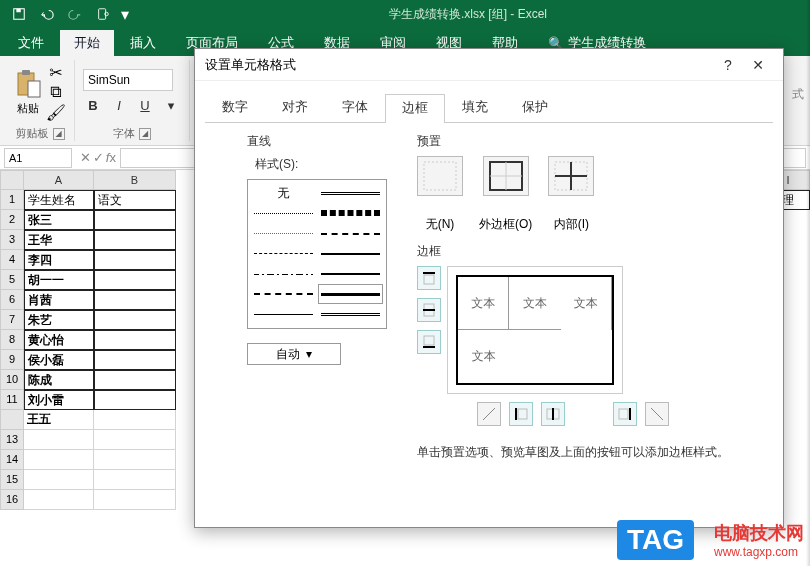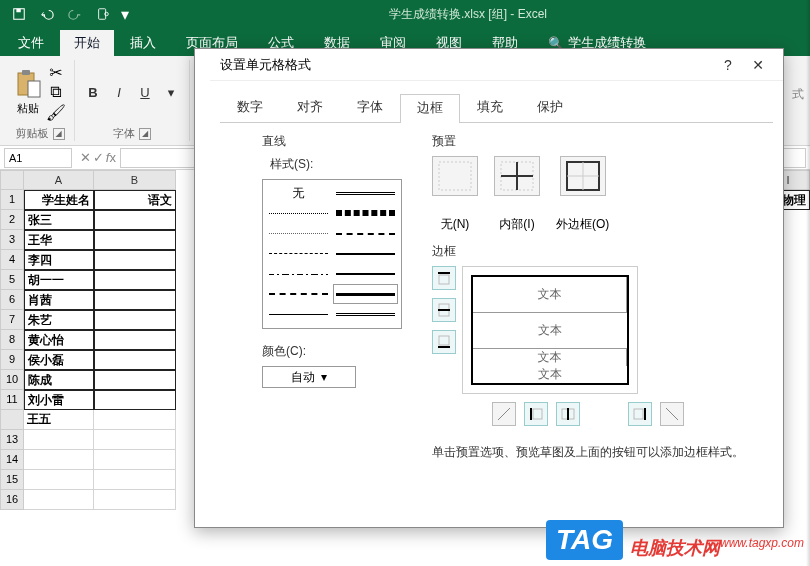--- a/index.html
+++ b/index.html
@@ -36,27 +36,27 @@
 .fx-bar { flex: 1; height: 20px; border: 1px solid #ccc; margin-right: 4px; }
 
 .sheet { position: relative; background: #fff; }
 .col-headers { display: flex; height: 20px; }
 .selall { width: 24px; height: 20px; border: 1px solid #ccc; background: #e6e6e6; }
 .colh { height: 20px; border: 1px solid #ccc; border-left: none; background: #e6e6e6; text-align: center; font-size: 11px; line-height: 18px; color: #333; }
 .colA { width: 70px; } .colB { width: 82px; } .colI { width: 44px; }
 .row { display: flex; height: 20px; }
 .rowh { width: 24px; border: 1px solid #ccc; border-top: none; background: #e6e6e6; text-align: center; font-size: 11px; line-height: 18px; }
 .cell { border-right: 1px solid #d4d4d4; border-bottom: 1px solid #d4d4d4; font-size: 12px; padding: 0 3px; line-height: 18px; font-family: SimSun, serif; font-weight: bold; }
-.chead { text-align: right; font-weight: bold; }
+.chead { text-align: left; font-weight: normal; }
 .bthick { border: 1px solid #222 !important; }
 .miss-row .cell { border-bottom: 1px solid #d4d4d4; }
 
 .styles-area { position:absolute; right:6px; top:86px; font-size:12px; color:#888; writing-mode: horizontal-tb;}
 
-.dialog { position: absolute; left: 194px; top: 48px; width: 590px; height: 480px; background: #fff; border: 1px solid #888; box-shadow: 0 4px 16px rgba(0,0,0,.3); padding-left: 15px; }
+.dialog { position: absolute; left: 194px; top: 48px; width: 590px; height: 480px; background: #fff; border: 1px solid #888; box-shadow: 0 4px 16px rgba(0,0,0,.3); }
 .dlg-title { height: 32px; display: flex; align-items: center; padding: 0 10px; font-size: 13px; border-bottom: 1px solid #eee; }
 .dlg-title-text { flex: 1; }
 .dlg-close, .dlg-help { width: 30px; height: 30px; display: flex; align-items: center; justify-content: center; font-size: 14px; color: #333; }
 .dlg-tabs { display: flex; height: 30px; border-bottom: 1px solid #ccc; margin: 12px 10px 0; }
 .dlg-tab { padding: 4px 16px; font-size: 13px; color: #333; border: 1px solid transparent; border-bottom: none; cursor: pointer; }
 .dlg-tab.active { border-color: #ccc; background: #fff; position: relative; top: 1px; }
 .dlg-body { padding: 10px 16px; font-size: 12px; display: flex; gap: 20px; }
 .col-left { width: 150px; margin-left: 36px; }
 .col-right { flex: 1; }
 .section-label { font-size: 12px; color: #333; margin-bottom: 6px; }
@@ -69,32 +69,32 @@
 .color-select { width: 94px; height: 22px; border: 1px solid #999; background: #fff; font-size: 12px; display:flex; align-items:center; justify-content:center; gap:6px;}
 .presets { display: flex; gap: 16px; margin-bottom: 10px; }
 .preset { display: flex; flex-direction: column; align-items: center; gap: 20px; font-size: 12px; }
 .preset-box { width: 46px; height: 40px; border: 1px solid #bbb; background: #f4f4f4; display:flex; align-items:center; justify-content:center;}
 .preset-box svg { width: 36px; height: 32px; }
 .border-section { display: flex; gap: 6px; }
 .edge-btns-v { display: flex; flex-direction: column; gap: 8px; }
 .edge-btn { width: 24px; height: 24px; border: 1px solid #9cc; background: #eef7f7; display:flex; align-items:center; justify-content:center;}
 .edge-btn svg { width:16px; height:16px; }
 .preview { width: 176px; height: 128px; border: 1px solid #ccc; background: #fff; position: relative; }
-.preview-inner { position:absolute; inset:8px; border: 2px solid #000; display:grid; grid-template-columns:1fr; grid-template-rows:1fr 1fr;}
+.preview-inner { position:absolute; inset:8px; border: 2px solid #000; display:grid; grid-template-columns:1fr 1fr 1fr; grid-template-rows:1fr 1fr;}
 .pcell { display:flex; align-items:center; justify-content:center; font-size:12px; color:#666; }
 .preview-inner .pcell:nth-child(1){border-right:1px solid #999; border-bottom:1px solid #999;}
 .preview-inner .pcell:nth-child(2){border-bottom:1px solid #999;}
 .preview-inner .pcell:nth-child(3){border-right:1px solid #999;}
 .edge-btns-h { display: flex; gap: 8px; margin-top: 8px; margin-left: 30px; }
 .diag-btn { background:#f4f4f4; border-color:#bbb; }
 .hint { font-size: 12px; color: #333; margin-top: 18px; }
 
-.watermark { position:absolute; right:6px; bottom:6px; display:flex; align-items:flex-end; gap:7px;font-style:italic; }
+.watermark { position:absolute; right:6px; bottom:6px; display:flex; align-items:center; gap:20px; }
 .tag-logo { background:#1e88e5; color:#fff; font-weight:bold; font-size:28px; padding:4px 10px; border-radius:4px; font-family: Arial, sans-serif;}
-.wm-text { display:flex; flex-direction:row; font-size:14px; }
+.wm-text { display:flex; flex-direction:column; font-size:14px; }
 .wm-text .cn { color:#e53935; font-weight:bold; font-size:18px;}
 .wm-text .url { color:#e53935; font-size:12px;}
 
 .shadow-edge { position:absolute; right:0; top:0; bottom:0; width:4px; background:linear-gradient(to left, rgba(0,0,0,.15), transparent);}
 </style>
 </head>
 <body>
 
 <div class="titlebar">
   <div class="qat">
@@ -160,20 +160,23 @@
       </div>
     </div>
     <div class="ribbon-group-label">
         <span>剪贴板</span>
         <span class="dlg-launcher">◢</span>
       </div>
   </div>
   <div class="ribbon-group">
     <div class="ribbon-group-body">
       <div class="font-box">
+        <div class="font-row1">
+          <input class="font-name" value="SimSun" style="">
+        </div>
         <div class="font-row2">
           <div class="fbtn" style="font-weight:bold">B</div>
           <div class="fbtn" style="font-style:italic">I</div>
           <div class="fbtn" style="text-decoration:underline">U</div>
           <div class="fbtn">▾</div>
         </div>
       </div>
     </div>
     <div class="ribbon-group-label">
         <span>字体</span>
@@ -342,57 +345,56 @@
             <div class="line" style="border-top:3px solid #000;"></div>
           </div>
         <div class="style-swatch">
             <div class="line" style="border-top:1px solid #000;"></div>
           </div>
         <div class="style-swatch">
             <div class="line" style="border-top:3px double #000; height:4px;"></div>
           </div>
       </div>
       <div class="color-row">
-        <div class="section-label">颜色(C):</div>
         <div class="color-select">
             <span>自动</span>
             <span>▾</span>
           </div>
       </div>
     </div>
     <div class="col-right">
       <div class="section-label">预置</div>
       <div class="presets">
         <div class="preset">
           <div class="preset-box">
               <svg viewBox="0 0 36 32">
                 <rect x="2" y="2" width="32" height="28" fill="none" stroke="#ccc" stroke-dasharray="2 2"></rect>
               </svg>
             </div>
           <span>无(N)</span>
         </div>
         <div class="preset">
           <div class="preset-box">
               <svg viewBox="0 0 36 32">
+                <rect x="2" y="2" width="32" height="28" fill="none" stroke="#333" stroke-width="2"></rect>
+                <line x1="18" y1="2" x2="18" y2="30" stroke="#ccc"></line>
+                <line x1="2" y1="16" x2="34" y2="16" stroke="#ccc"></line>
+              </svg>
+            </div>
+          <span>外边框(O)</span>
+        </div>
+        <div class="preset">
+          <div class="preset-box">
+              <svg viewBox="0 0 36 32">
                 <rect x="2" y="2" width="32" height="28" fill="none" stroke="#ccc" stroke-dasharray="2 2"></rect>
                 <line x1="18" y1="2" x2="18" y2="30" stroke="#333" stroke-width="2"></line>
                 <line x1="2" y1="16" x2="34" y2="16" stroke="#333" stroke-width="2"></line>
               </svg>
             </div>
           <span>内部(I)</span>
-        </div>
-        <div class="preset">
-          <div class="preset-box">
-              <svg viewBox="0 0 36 32">
-                <rect x="2" y="2" width="32" height="28" fill="none" stroke="#333" stroke-width="2"></rect>
-                <line x1="18" y1="2" x2="18" y2="30" stroke="#ccc"></line>
-                <line x1="2" y1="16" x2="34" y2="16" stroke="#ccc"></line>
-              </svg>
-            </div>
-          <span>外边框(O)</span>
         </div>
       </div>
       <div class="section-label">边框</div>
       <div class="border-section">
         <div class="edge-btns-v">
           <div class="edge-btn">
               <svg viewBox="0 0 16 16">
                 <line x1="2" y1="3" x2="14" y2="3" stroke="#000" stroke-width="2"></line>
                 <rect x="3" y="5" width="10" height="9" fill="none" stroke="#bbb"></rect>
               </svg>

